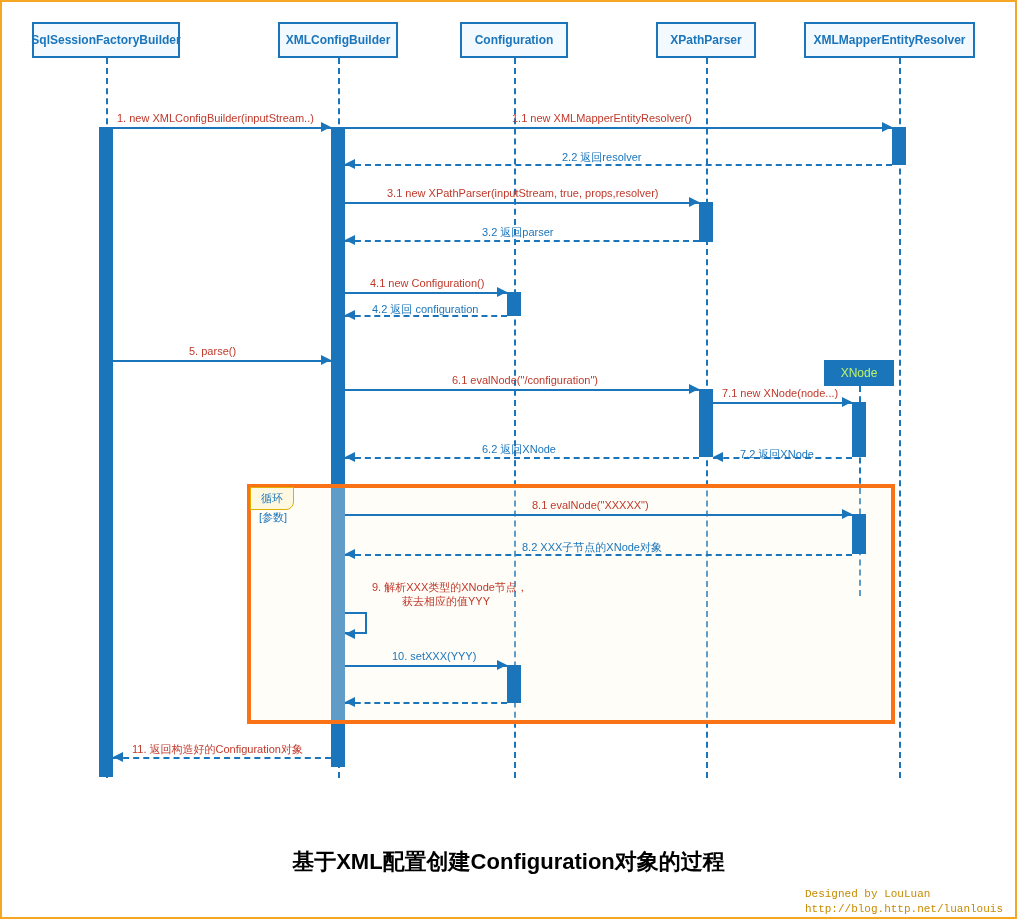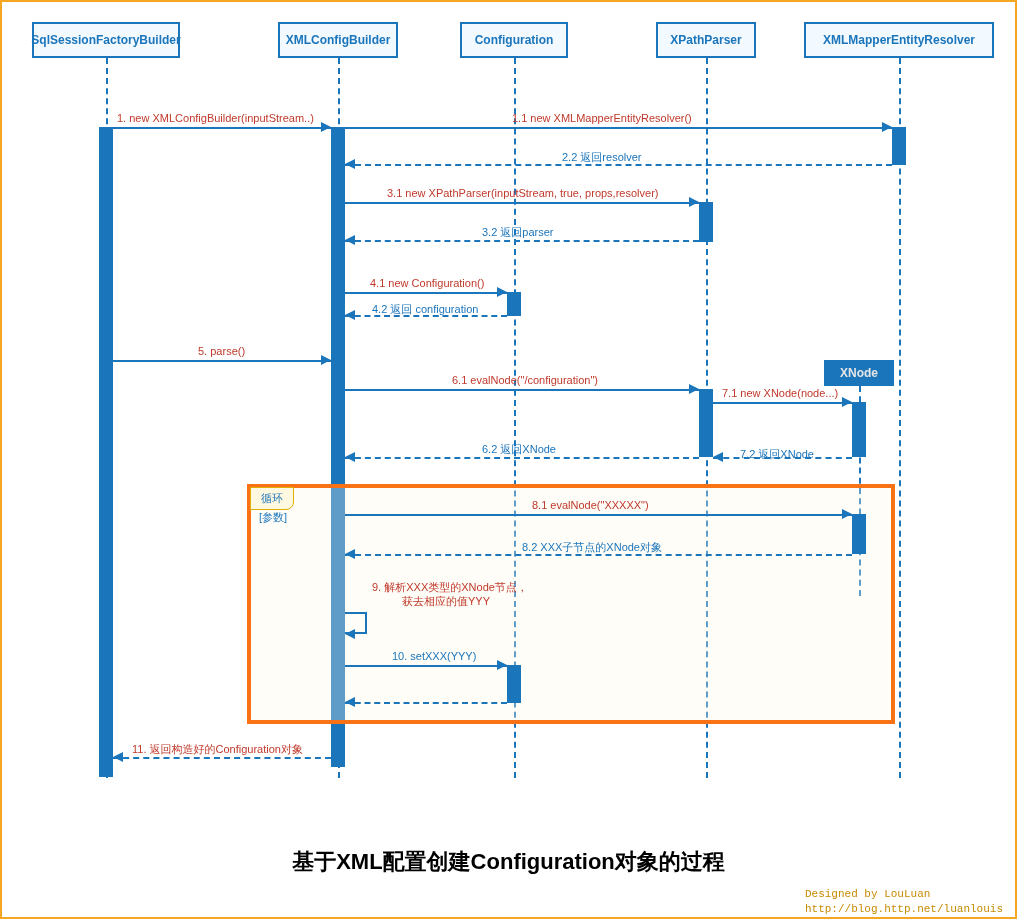--- a/index.html
+++ b/index.html
@@ -1,21 +1,21 @@
 <!DOCTYPE html>
 <html><head>
 <meta charset="utf-8">
 <style>
   * { margin: 0; padding: 0; box-sizing: border-box; }
   body { font-family: Arial, "Microsoft YaHei", sans-serif; background: #fff; }
   .canvas { position: relative; width: 1017px; height: 919px; border: 2px solid #f5a623; background: #fff; }
   .lifeline-head { position: absolute; top: 20px; height: 36px; background: #f2f9ff; border: 2px solid #1b75bb; color: #1b75bb; font-weight: bold; font-size: 12px; display: flex; align-items: center; justify-content: center; padding: 0 6px; }
   .lifeline { position: absolute; top: 56px; width: 0; border-left: 2px dashed #1b75bb; height: 720px; }
   .activation { position: absolute; width: 14px; background: #1b75bb; }
-  .created { position: absolute; height: 26px; background: #1b75bb; color: #e5e5e5; font-weight: bold; font-size: 12px; display: flex; align-items: center; justify-content: center; padding: 0 10px; }
+  .created { position: absolute; height: 26px; background: #1b75bb; color: #bef264; font-weight: normal; font-size: 12px; display: flex; align-items: center; justify-content: center; padding: 0 10px; }
   .msg { position: absolute; height: 2px; background: #1b75bb; }
   .msg.dashed { background: transparent; border-top: 2px dashed #1b75bb; height: 0; }
   .arrowR { position: absolute; width: 0; height: 0; border-left: 10px solid #1b75bb; border-top: 5px solid transparent; border-bottom: 5px solid transparent; }
   .arrowL { position: absolute; width: 0; height: 0; border-right: 10px solid #1b75bb; border-top: 5px solid transparent; border-bottom: 5px solid transparent; }
   .label { position: absolute; font-size: 11px; white-space: nowrap; text-align: center; }
   .red { color: #c0392b; }
   .blue { color: #1b75bb; }
   .loopbox { position: absolute; border: 4px solid #f97316; background: rgba(255, 250, 230, 0.3); }
   .looptab { position: absolute; top: -1px; left: -1px; background: #fff8e1; border: 1px solid #e0b000; border-bottom-right-radius: 8px; padding: 3px 10px; font-size: 11px; color: #1b75bb; }
   .loopcond { position: absolute; top: 22px; left: 8px; font-size: 11px; color: #1b75bb; }
@@ -25,21 +25,21 @@
 </style>
 </head>
 <body>
 
 <div class="canvas">
 
   <div class="lifeline-head" style="left:276px; width:120px;">XMLConfigBuilder</div>
   <div class="lifeline-head" style="left:30px; width:148px;">SqlSessionFactoryBuilder</div>
   <div class="lifeline-head" style="left:458px; width:108px;">Configuration</div>
   <div class="lifeline-head" style="left:654px; width:100px;">XPathParser</div>
-  <div class="lifeline-head" style="left:802px; width:190px;">XMLMapperEntityResolver</div>
+  <div class="lifeline-head" style="left:802px; width:171px;">XMLMapperEntityResolver</div>
 
   <div class="lifeline" style="left:104px;"></div>
   <div class="lifeline" style="left:336px;"></div>
   <div class="lifeline" style="left:512px;"></div>
   <div class="lifeline" style="left:704px;"></div>
   <div class="lifeline" style="left:897px;"></div>
 
   <div class="activation" style="left:97px; top:125px; height:650px;"></div>
   <div class="activation" style="left:329px; top:125px; height:640px;"></div>
 
@@ -67,21 +67,21 @@
 
   <div class="label red" style="left:368px; top:275px;">4.1 new Configuration()</div>
   <div class="msg" style="left:343px; top:290px; width:162px;"></div>
   <div class="arrowR" style="left:495px; top:285px;"></div>
   <div class="activation" style="left:505px; top:290px; height:24px;"></div>
 
   <div class="label blue" style="left:370px; top:300px;">4.2 返回 configuration</div>
   <div class="msg dashed" style="left:343px; top:313px; width:162px;"></div>
   <div class="arrowL" style="left:343px; top:308px;"></div>
 
-  <div class="label red" style="left:196px; top:343px;">5. parse()</div>
+  <div class="label red" style="left:187px; top:343px;">5. parse()</div>
   <div class="msg" style="left:111px; top:358px; width:218px;"></div>
   <div class="arrowR" style="left:319px; top:353px;"></div>
 
   <div class="created" style="left:822px; top:358px; width:70px;">XNode</div>
   <div class="lifeline" style="left:857px; top:384px; height:210px;"></div>
 
   <div class="label red" style="left:450px; top:372px;">6.1  evalNode("/configuration")</div>
   <div class="msg" style="left:343px; top:387px; width:354px;"></div>
   <div class="arrowR" style="left:687px; top:382px;"></div>
   <div class="activation" style="left:697px; top:387px; height:68px;"></div>

